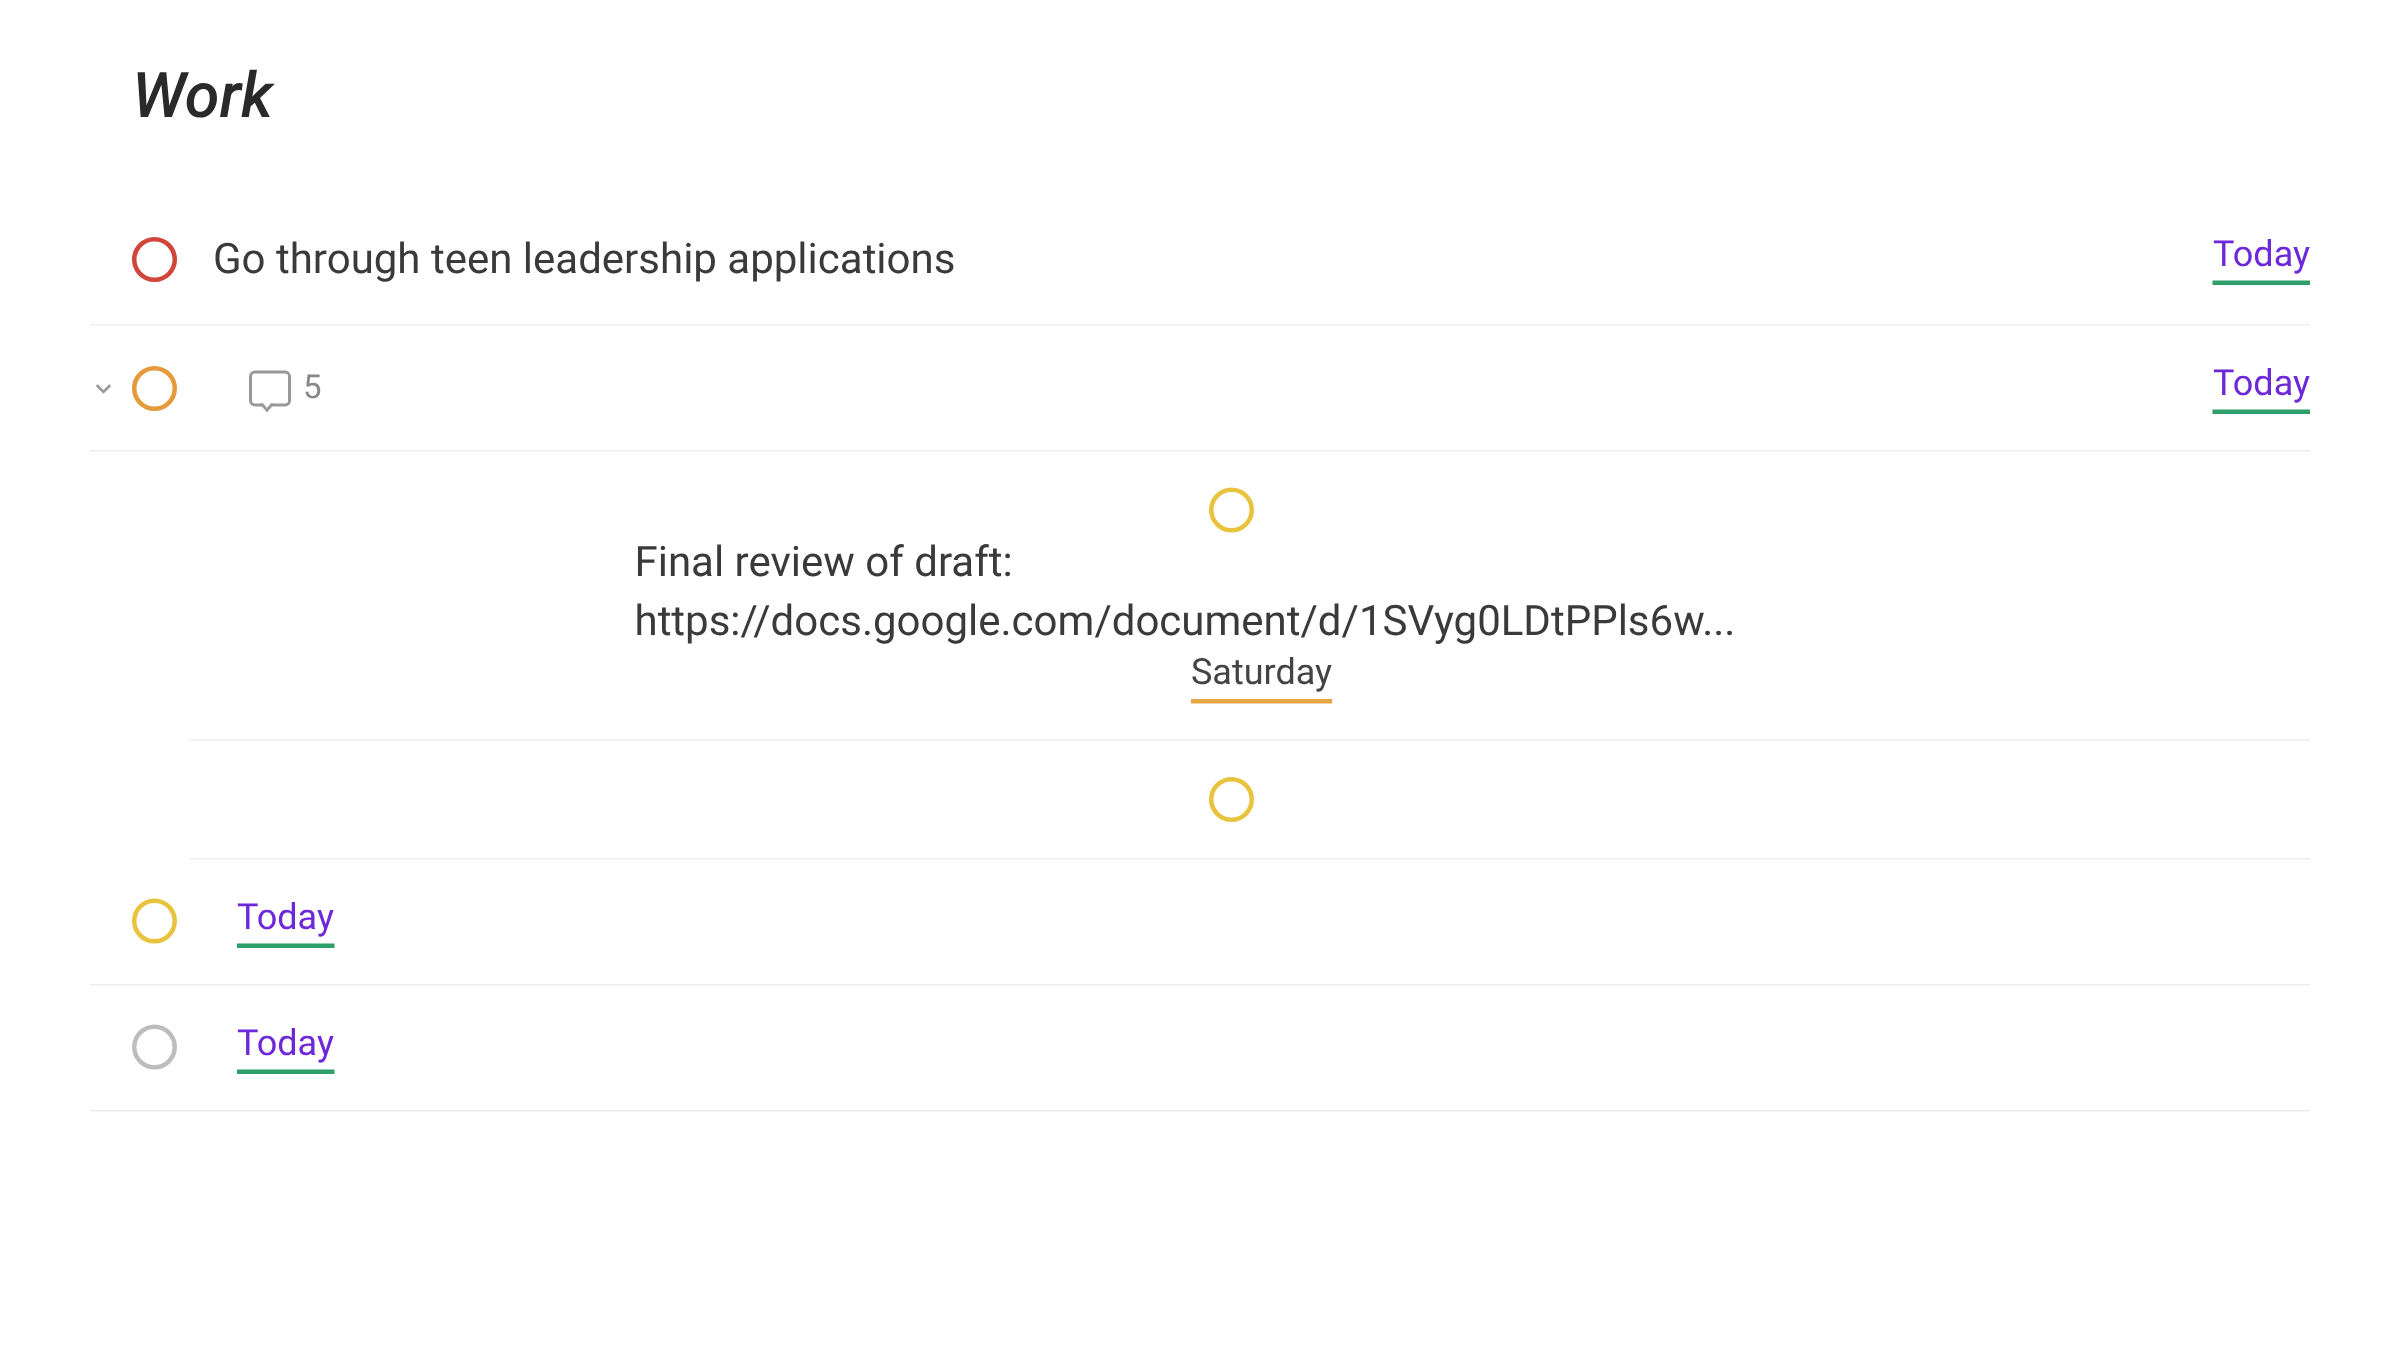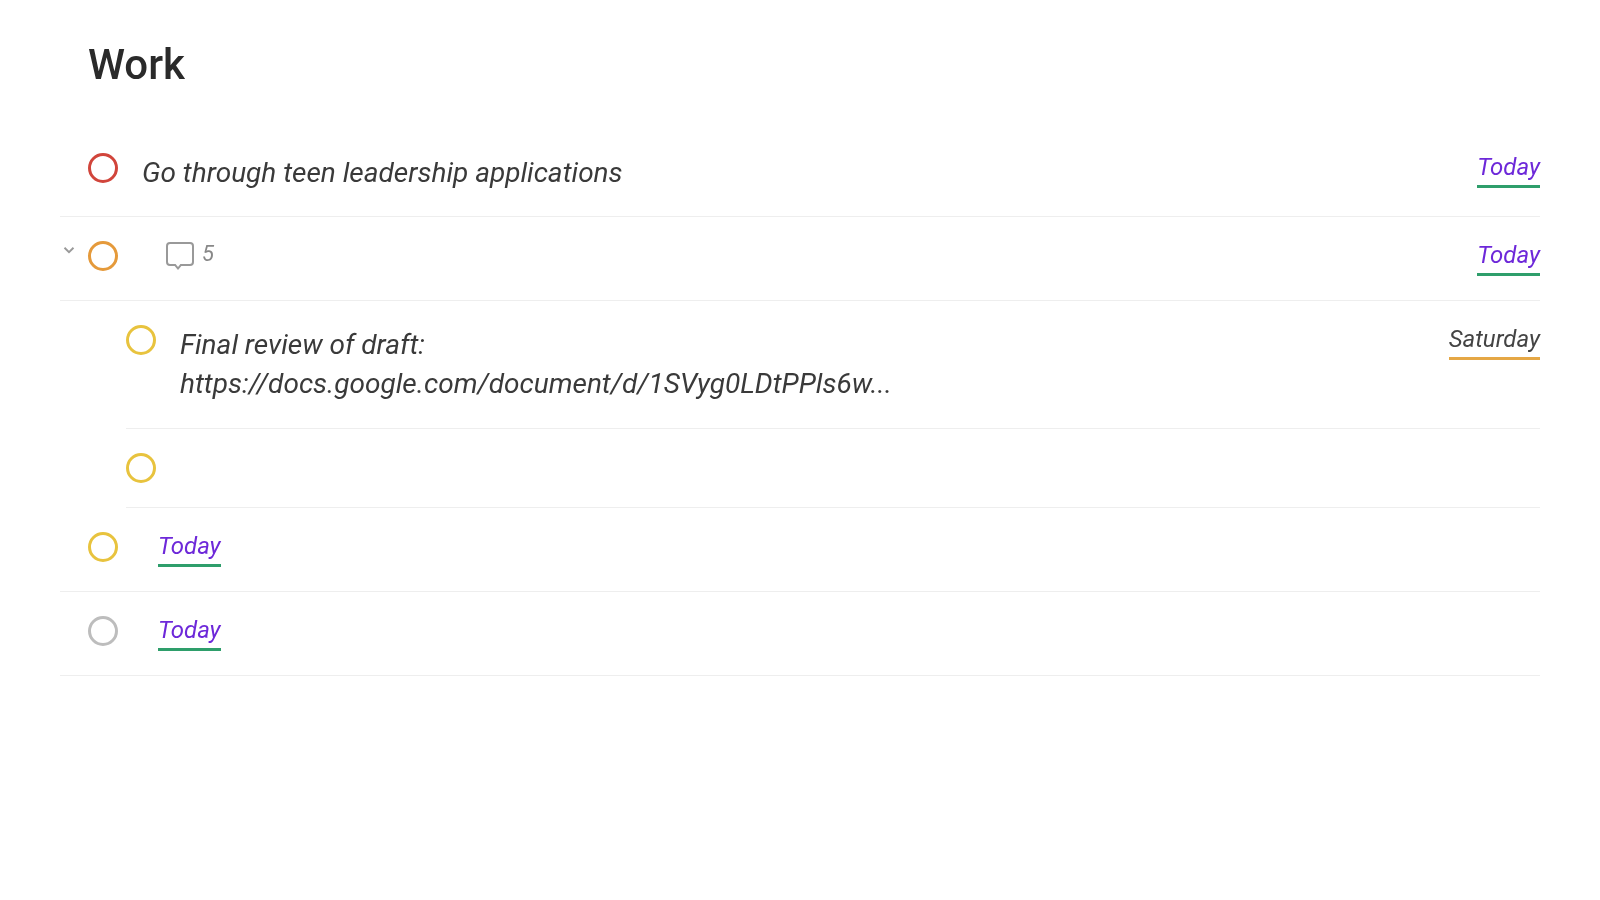--- a/index.html
+++ b/index.html
@@ -12,35 +12,36 @@
       background: #ffffff;
       color: #333;
       padding: 40px 60px;
     }
     .project-title {
       font-size: 42px;
       font-weight: 500;
       color: #2a2a2a;
       margin-bottom: 40px;
       margin-left: 28px;
+      font-style: italic;
     }
     .task-list {
       display: flex;
       flex-direction: column;
     }
     .task-row {
       display: flex;
-      align-items: flex-start;
+      align-items: center;
       padding: 24px 0;
       border-bottom: 1px solid #eeeeee;
       position: relative;
-      font-style: italic;
     }
     .task-row.subtask {
       margin-left: 66px;
+      flex-direction: column;
     }
     .expand-area {
       width: 28px;
       display: flex;
       align-items: center;
       justify-content: flex-start;
       flex-shrink: 0;
     }
     .chevron {
       color: #999;

